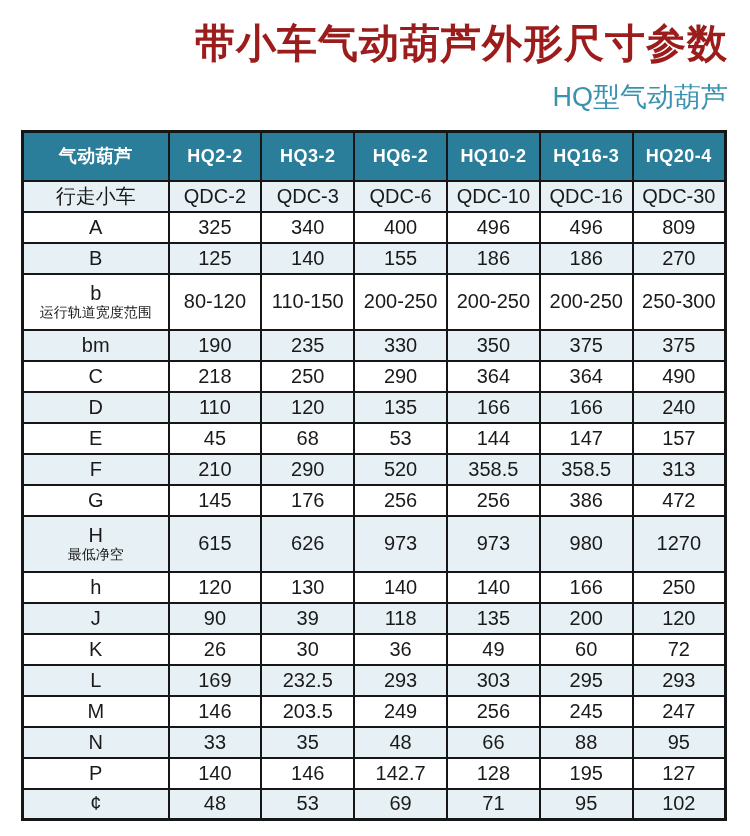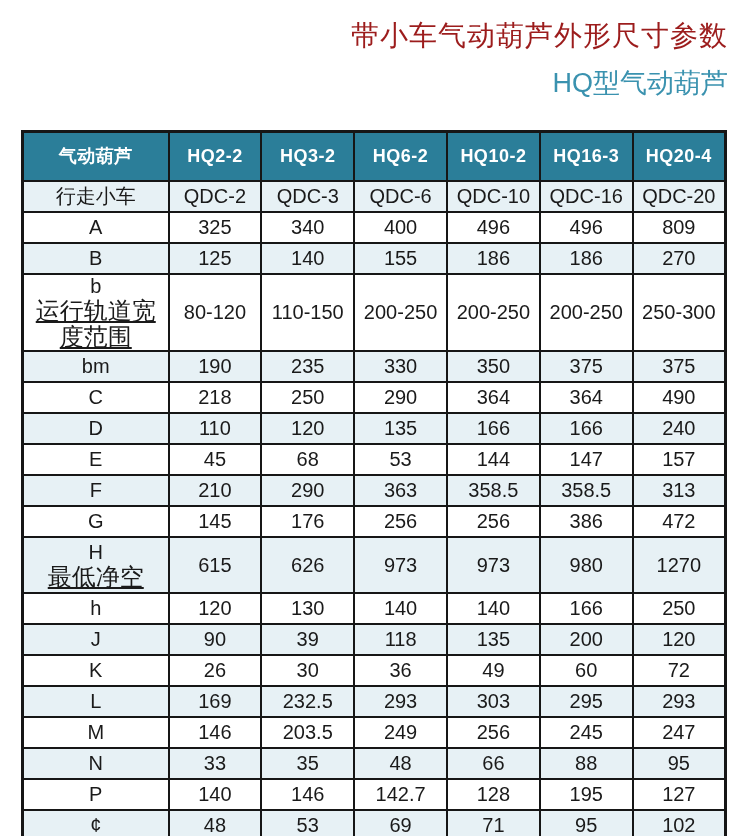--- a/index.html
+++ b/index.html
@@ -9,21 +9,21 @@
     font-family: "Liberation Sans", "DejaVu Sans", sans-serif;
     overflow: hidden;
   }
   .page { position: relative; width: 750px; height: 836px; background: #fff; }
 
   
   .top { position: relative; height: 130px; }
   .logo { position: absolute; left: 10px; top: 12px; width: 210px; height: 112px; }
   .titles { position: absolute; right: 22px; top: 20px; text-align: right; }
   .title {
-    font-size: 28px; font-weight: normal; letter-spacing: 1px;
+    font-size: 40px; font-weight: bold; letter-spacing: 1px;
     color: var(--title-color, #9c1c1c); line-height: 1.15;
   }
   .subtitle {
     font-size: 27px; font-weight: normal; margin-top: 13px;
     color: var(--subtitle-color, #3a92af);
   }
 
   
   table.spec {
     border-collapse: collapse; table-layout: fixed;
@@ -38,21 +38,21 @@
   }
   thead th {
     background: var(--header-bg, #2b7e99);
     color: #ffffff; font-size: 18px; font-weight: bold; height: 49px;
     letter-spacing: 0.5px;
   }
   tbody td { font-size: 20px; height: 31px; background: #ffffff; }
   tbody tr.stripe td { background: var(--stripe-bg, #e7f1f5); }
   tbody tr.tall td { height: 56px; }
   td.rowlabel { font-size: 20px; }
-  td.rowlabel .sub { font-size: 24px; line-height: 1.1; text-decoration: underline; }
+  td.rowlabel .sub { font-size: 14px; line-height: 1.1; }
 </style>
 </head>
 <body>
 
 <div class="page">
 
   <div class="top">
 
 
     <div class="titles">
@@ -79,21 +79,21 @@
         </tr>
       </thead>
     <tbody id="tbody">
         <tr class="stripe">
           <td class="rowlabel">行走小车</td>
           <td>QDC-2</td>
           <td>QDC-3</td>
           <td>QDC-6</td>
           <td>QDC-10</td>
           <td>QDC-16</td>
-          <td>QDC-20</td>
+          <td>QDC-30</td>
         </tr>
         <tr>
           <td class="rowlabel">A</td>
           <td>325</td>
           <td>340</td>
           <td>400</td>
           <td>496</td>
           <td>496</td>
           <td>809</td>
         </tr>
@@ -151,21 +151,21 @@
           <td>68</td>
           <td>53</td>
           <td>144</td>
           <td>147</td>
           <td>157</td>
         </tr>
         <tr class="stripe">
           <td class="rowlabel">F</td>
           <td>210</td>
           <td>290</td>
-          <td>363</td>
+          <td>520</td>
           <td>358.5</td>
           <td>358.5</td>
           <td>313</td>
         </tr>
         <tr>
           <td class="rowlabel">G</td>
           <td>145</td>
           <td>176</td>
           <td>256</td>
           <td>256</td>

